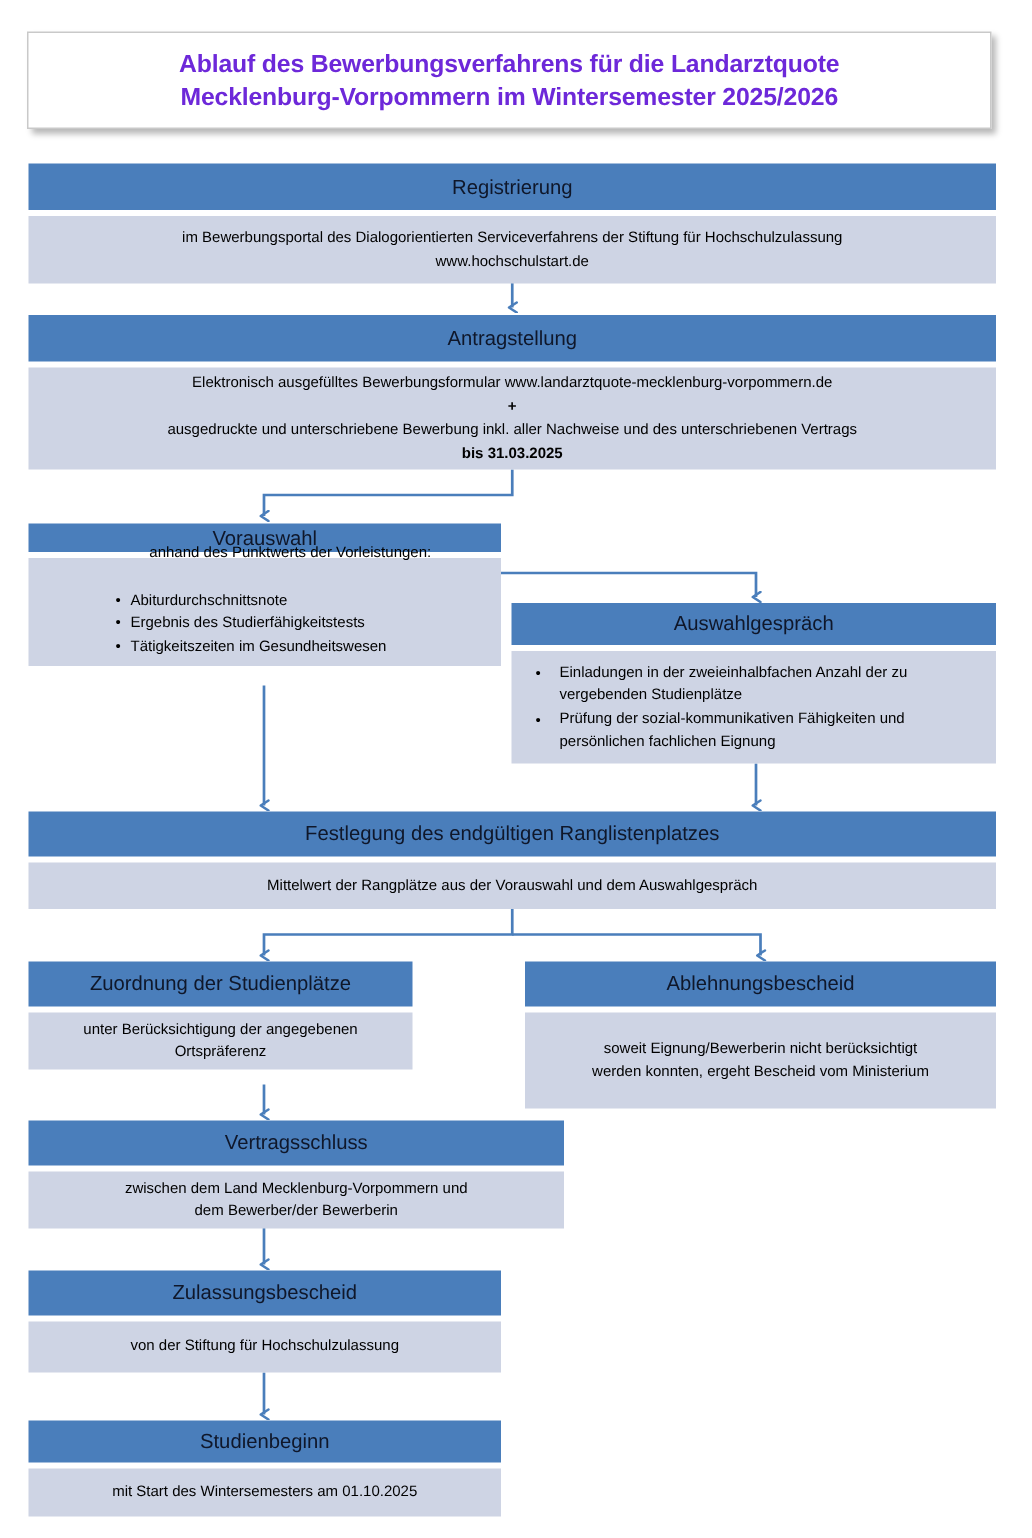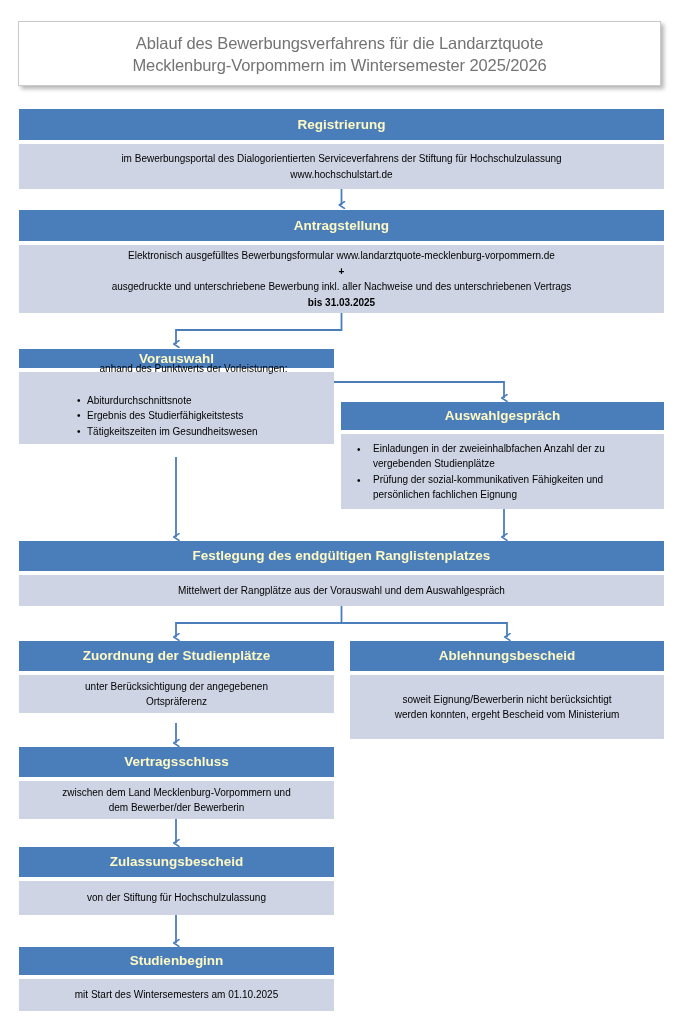--- a/index.html
+++ b/index.html
@@ -33,38 +33,38 @@
     background: #ffffff;
     border: 1px solid #c9c9c9;
     box-shadow: 3px 3px 4px rgba(0,0,0,0.28);
     box-sizing: border-box;
     display: flex;
     flex-direction: column;
     align-items: center;
     justify-content: center;
   }
   .title-line {
-    color: #737373;
-    font-weight: normal;
+    color: #6d28d9;
+    font-weight: bold;
     font-size: 16.5px;
     line-height: 22px;
     letter-spacing: -0.1px;
     text-align: center;
     white-space: nowrap;
   }
 
   
   .node {
     position: absolute;
     box-sizing: border-box;
   }
   .node-head {
     background: #4a7ebb;
-    color: #fef9c3;
-    font-weight: bold;
+    color: #0f172a;
+    font-weight: normal;
     font-size: 13.5px;
     line-height: 16px;
     text-align: center;
     display: flex;
     align-items: center;
     justify-content: center;
     box-sizing: border-box;
   }
   .node-body {
     background: #ced4e4;
@@ -209,39 +209,39 @@
   </div>
 
   <div class="node" style="left:19px; top:541px; width:645px;">
     <div class="node-head" style="height:30px;">Festlegung des endgültigen Ranglistenplatzes</div>
     <div class="gap"></div>
     <div class="node-body" style="height:31px;">
       <span class="body-line center">Mittelwert der Rangplätze aus der Vorauswahl und dem Auswahlgespräch</span>
     </div>
   </div>
 
-  <div class="node" style="left:19px; top:641px; width:315px;">
+  <div class="node" style="left:19px; top:641px; width:256px;">
     <div class="node-head" style="height:30px;">Zuordnung der Studienplätze</div>
     <div class="gap"></div>
     <div class="node-body" style="height:38px;">
       <span class="body-line center">unter Berücksichtigung der angegebenen</span>
       <span class="body-line center">Ortspräferenz</span>
     </div>
   </div>
 
   <div class="node" style="left:350px; top:641px; width:314px;">
     <div class="node-head" style="height:30px;">Ablehnungsbescheid</div>
     <div class="gap"></div>
     <div class="node-body" style="height:64px;">
       <span class="body-line center">soweit Eignung/Bewerberin nicht berücksichtigt</span>
       <span class="body-line center">werden konnten, ergeht Bescheid vom Ministerium</span>
     </div>
   </div>
 
-  <div class="node" style="left:19px; top:747px; width:315px;">
+  <div class="node" style="left:19px; top:747px; width:357px;">
     <div class="node-head" style="height:30px;">Vertragsschluss</div>
     <div class="gap"></div>
     <div class="node-body" style="height:38px;">
       <span class="body-line center">zwischen dem Land Mecklenburg-Vorpommern und</span>
       <span class="body-line center">dem Bewerber/der Bewerberin</span>
     </div>
   </div>
 
   <div class="node" style="left:19px; top:847px; width:315px;">
     <div class="node-head" style="height:30px;">Zulassungsbescheid</div>

